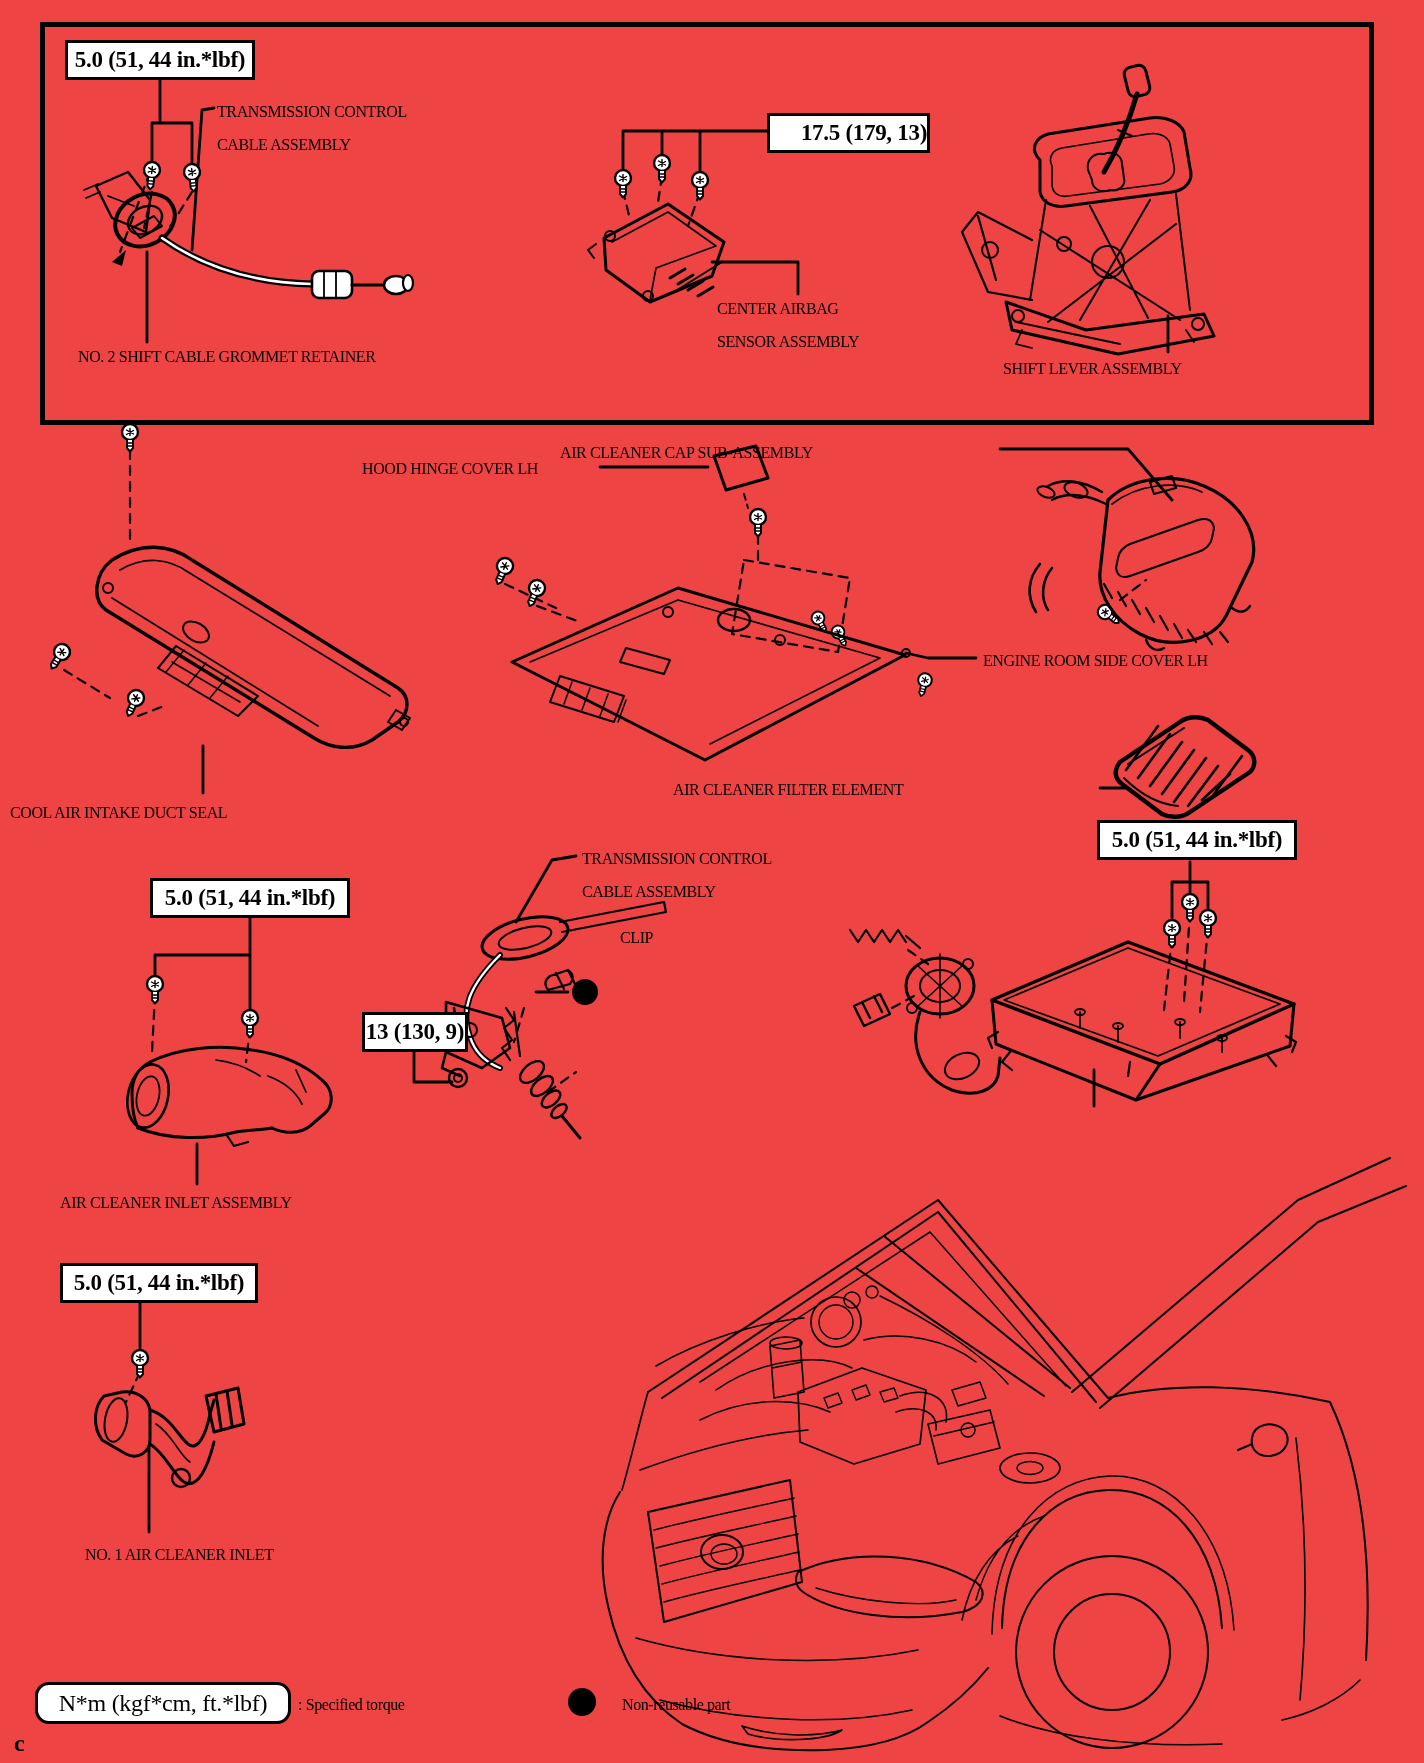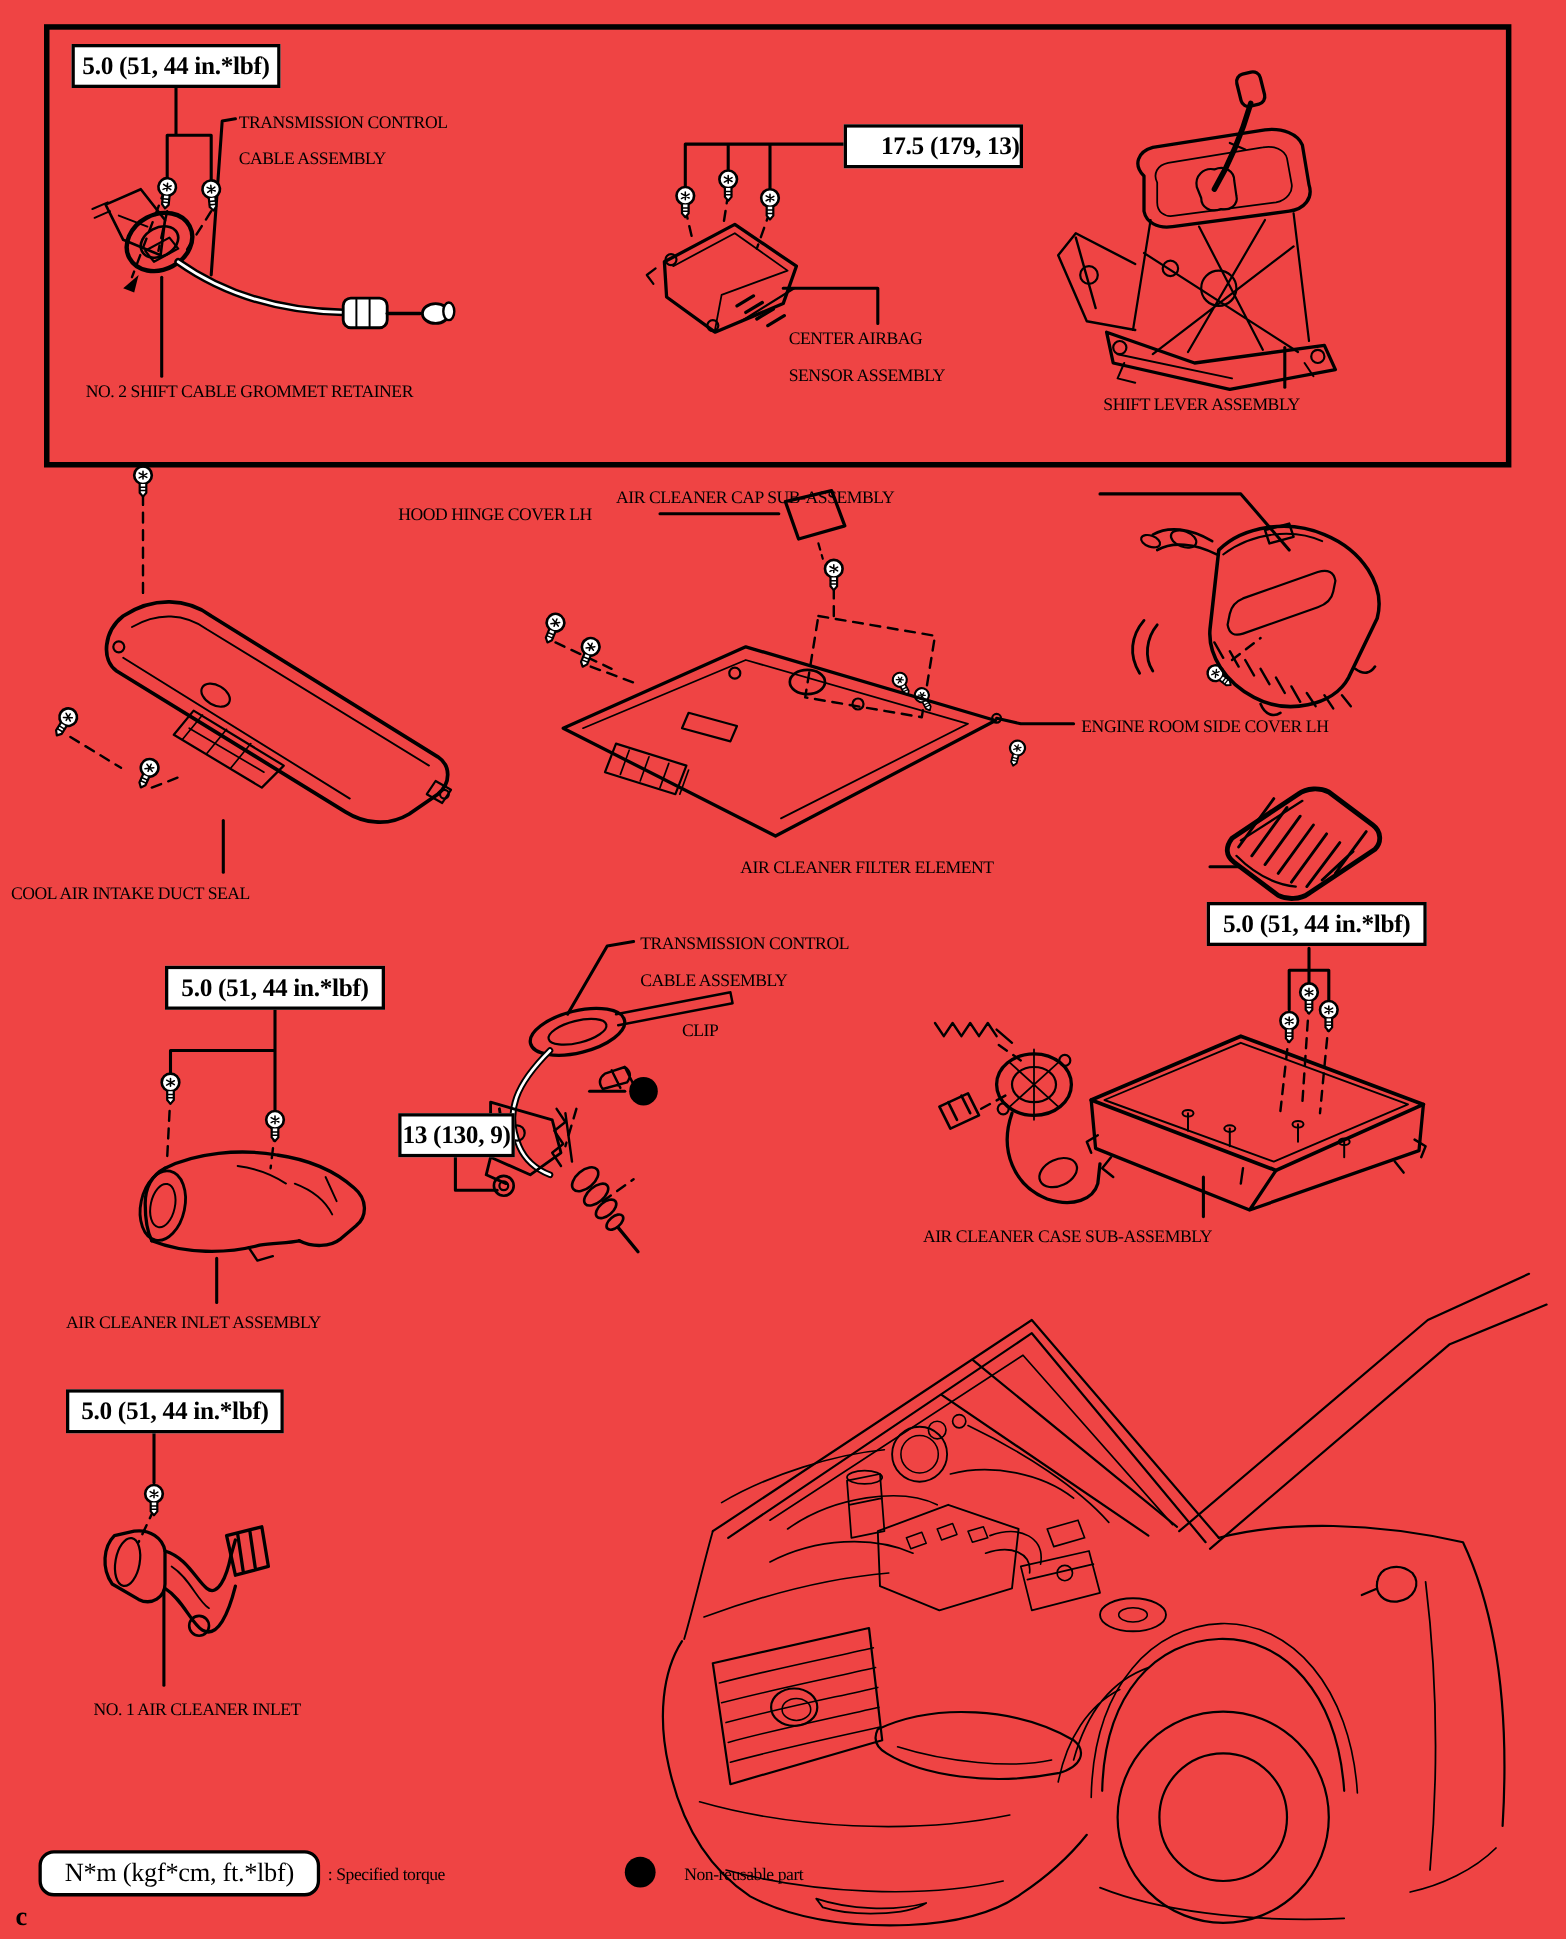--- a/index.html
+++ b/index.html
@@ -333,21 +333,20 @@
   <div class="lbl" style="left:983px;top:644px;">ENGINE ROOM SIDE COVER LH</div>
   <div class="lbl" style="left:10px;top:796px;">COOL AIR INTAKE DUCT SEAL</div>
   <div class="lbl" style="left:673px;top:773px;">AIR CLEANER FILTER ELEMENT</div>
 
   <div class="lbl" style="left:582px;top:842px;">
     <div>TRANSMISSION CONTROL</div>
     <div>CABLE ASSEMBLY</div>
   </div>
   <div class="dot" style="left:572px;top:979px;width:26px;height:26px;"></div>
   <div class="lbl" style="left:608px;top:921px;margin-left:12px;">CLIP</div>
-  <div class="lbl" style="left:839px;top:1108px;">AIR CLEANER CASE SUB-ASSEMBLY</div>
   <div class="lbl" style="left:60px;top:1186px;">AIR CLEANER INLET ASSEMBLY</div>
   <div class="lbl" style="left:85px;top:1538px;">NO. 1 AIR CLEANER INLET</div>
 
   <div class="legendbox" style="left:35px;top:1682px;width:250px;border-radius:14px;">
       <span>N*m (kgf*cm, ft.*lbf)</span>
     </div>
   <div class="lbl" style="left:298px;top:1688px;">: Specified torque</div>
   <div class="dot" style="left:568px;top:1688px;width:28px;height:28px;"></div>
   <div class="lbl" style="left:574px;top:1688px;margin-left:48px;">Non-reusable part</div>
 

